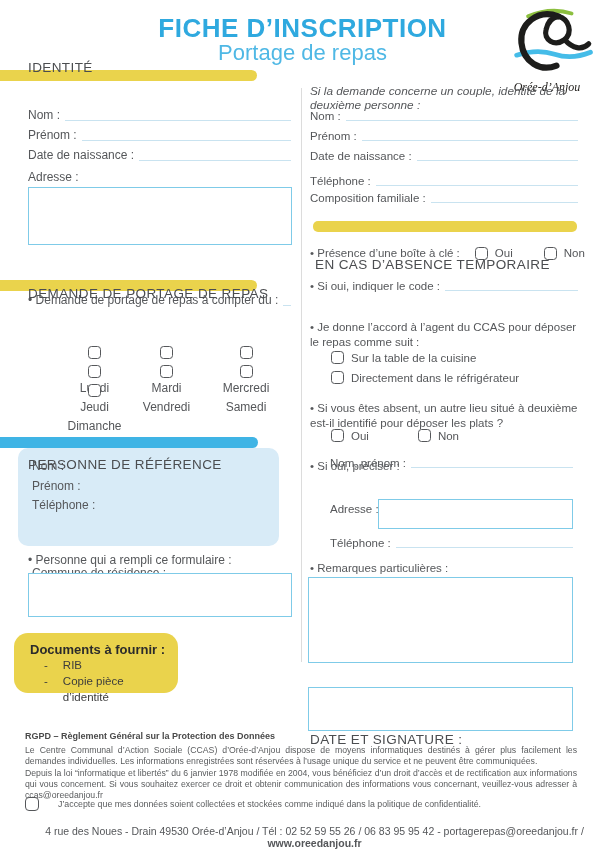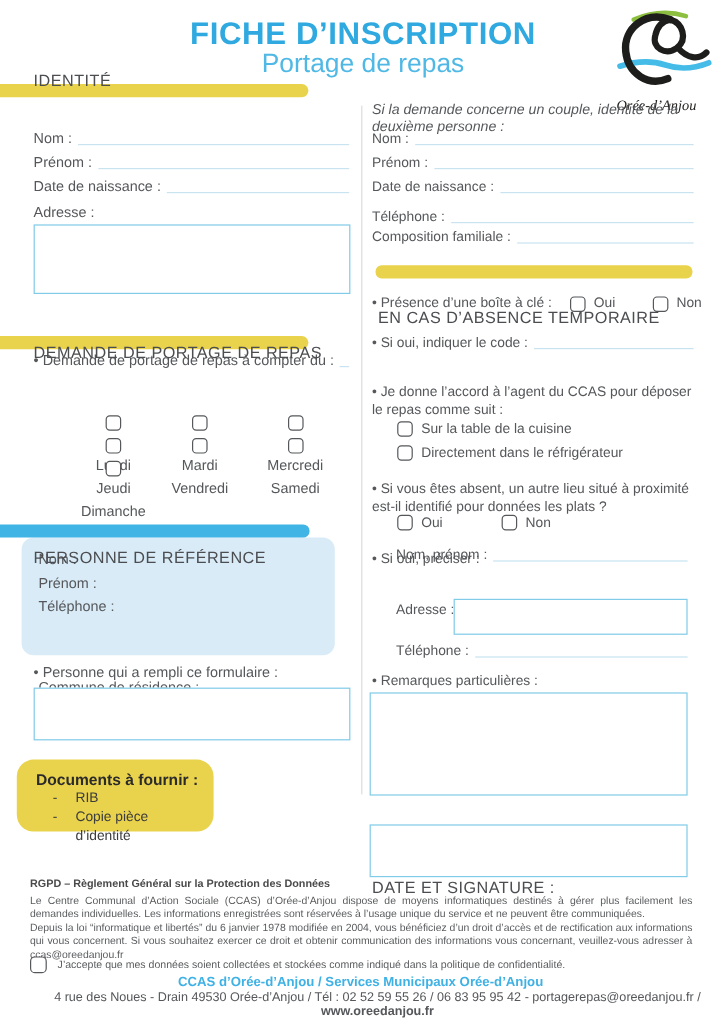--- a/index.html
+++ b/index.html
@@ -179,21 +179,21 @@
 
   <div class="cbrow" style="left:331px;top:351px;">
     <span class="cb"></span>
     <span>Sur la table de la cuisine</span>
   </div>
   <div class="cbrow" style="left:331px;top:371px;">
     <span class="cb"></span>
     <span>Directement dans le réfrigérateur</span>
   </div>
 
-  <div class="abs rlbl" style="left:310px;top:401px;width:268px;white-space:normal;line-height:14.5px;">• Si vous êtes absent, un autre lieu situé à proximité est-il identifié pour données les plats ?</div>
+  <div class="abs rlbl" style="left:310px;top:401px;width:268px;white-space:normal;line-height:14.5px;">• Si vous êtes absent, un autre lieu situé à deuxième est-il identifié pour déposer les plats ?</div>
 
   <div class="cbrow" style="left:331px;top:429px;">
     <span class="cb"></span>
     <span>Oui</span>
     <span class="cb" style="margin-left:42px;"></span>
     <span>Non</span>
   </div>
 
   <div class="abs rlbl" style="left:310px;top:459px;">• Si oui, préciser :</div>
 
@@ -215,21 +215,20 @@
 
   <div class="abs sec-txt" style="left:310px;top:672px;">DATE ET SIGNATURE :</div>
   <div class="fbox" style="left:308px;top:687px;width:265px;height:44px;"></div>
 
   <div class="abs rgpd-h" style="left:25px;top:731px;">RGPD – Règlement Général sur la Protection des Données</div>
   <div class="abs small" style="left:25px;top:745px;width:552px;">Le Centre Communal d’Action Sociale (CCAS) d’Orée-d’Anjou dispose de moyens informatiques destinés à gérer plus facilement les demandes individuelles. Les informations enregistrées sont réservées à l’usage unique du service et ne peuvent être communiquées.</div>
   <div class="abs small" style="left:25px;top:768px;width:552px;">Depuis la loi “informatique et libertés” du 6 janvier 1978 modifiée en 2004, vous bénéficiez d’un droit d’accès et de rectification aux informations qui vous concernent. Si vous souhaitez exercer ce droit et obtenir communication des informations vous concernant, veuillez-vous adresser à ccas@oreedanjou.fr</div>
 
   <div class="cbrow" style="left:25px;top:797px;gap:9px;">
     <span class="cb" style="width:12px;height:12px;border-radius:4px;"></span>
-    <span style="font-size:8.8px;color:#5a5c5e;">J’accepte que mes données soient collectées et stockées comme indiqué dans la politique de confidentialité.</span>
-  </div>
-
-  <div class="abs footer1" style="left:0;top:813px;width:601px;">CCAS d’Orée-d’Anjou / Services Municipaux Orée-d’Anjou</div>
+    <span style="font-size:8.8px;color:#5a5c5e;margin-left:10px;">J’accepte que mes données soient collectées et stockées comme indiqué dans la politique de confidentialité.</span>
+  </div>
+
   <div class="abs footer2" style="left:14px;top:825px;width:601px;">
     <span>4 rue des Noues - Drain 49530 Orée-d’Anjou / Tél : 02 52 59 55 26 / 06 83 95 95 42 - portagerepas@oreedanjou.fr / </span><span style="font-weight:bold;">www.oreedanjou.fr</span>
   </div>
 
 </div>
 
 </body></html>

